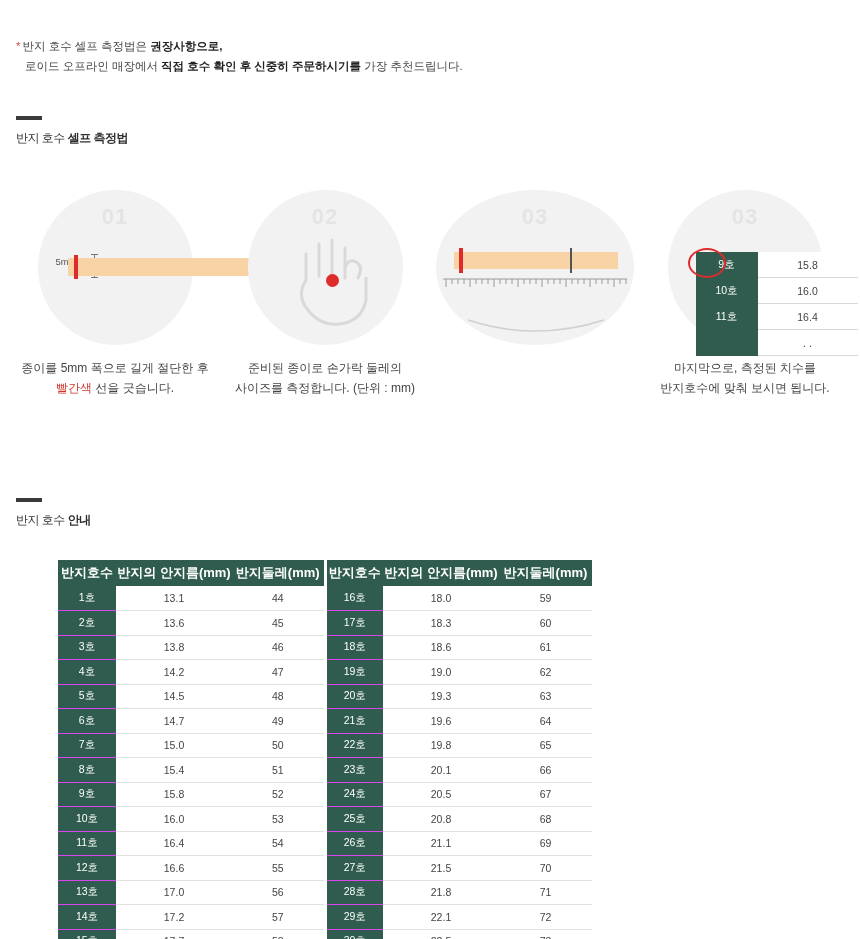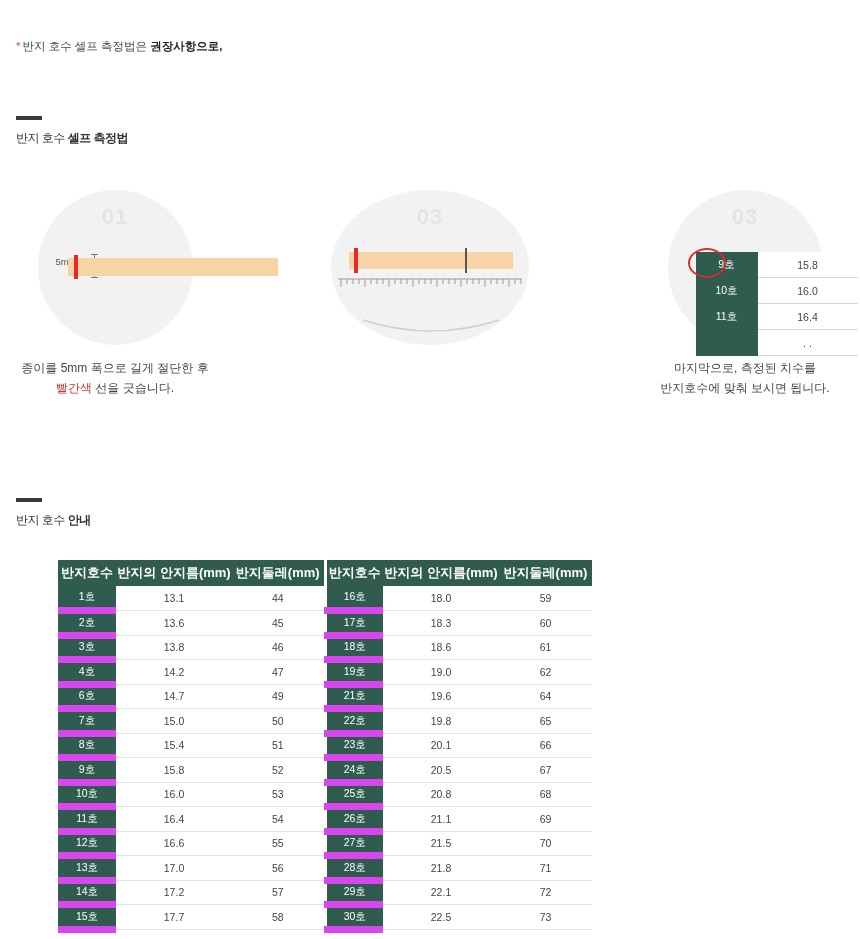--- a/index.html
+++ b/index.html
@@ -120,35 +120,38 @@
   }
   .tbl th {
     background: #2f5c4e; color: #ffffff; font-weight: bold;
     height: 26px; font-size: 13px; border: none;
   }
   .tbl td {
     height: 24.5px; text-align: center; background: #ffffff;
     border-bottom: 1px solid #e3e3e3;
   }
   .tbl td.hocell {
-    background: #2f5c4e; color: #ffffff; border-bottom: 7px solid #d946ef;
+    background: #2f5c4e; color: #ffffff; border-bottom: 1px solid #d946ef;
   }
   .tbl th.sep, .tbl td.sep { border-left: 3px solid #ffffff; }
   .tbl col.c-ho { width: 58px; }
   .tbl col.c-d  { width: 116px; }
   .tbl col.c-c  { width: 93px; }
 </style>
 </head>
 <body>
 
 <div class="page">
 
   <div class="notice">
     <div class="l1">
       <span class="bullet">*</span><span>반지 호수 셀프 측정법은 </span><b>권장사항으로,</b>
+    </div>
+    <div class="l2">
+      <span>로이드 오프라인 매장에서 </span><b>직접 호수 확인 후 신중히 주문하시기를</b><span> 가장 추천드립니다.</span>
     </div>
   </div>
 
   <div class="sec" id="sec-self">
     <div class="rule"></div>
     <div class="title">
       <span>반지 호수 </span><b>셀프 측정법</b>
     </div>
   </div>
 
@@ -162,20 +165,40 @@
         <div class="paper-strip">
           <div class="redline"></div>
         </div>
       </div>
       <div class="cap">
         <div>종이를 5mm 폭으로 길게 절단한 후</div>
         <div><span class="red">빨간색</span><span> 선을 긋습니다.</span></div>
       </div>
     </div>
 
+    <div class="step">
+      <div class="circle">
+        <div class="num">02</div>
+        <svg class="hand" width="92" height="110" viewBox="0 0 92 110">
+          <g fill="none" stroke="#d9d9d9" stroke-width="3" stroke-linecap="round">
+            <path d="M22 60 L22 34"></path>
+            <path d="M35 56 L35 24"></path>
+            <path d="M48 56 L48 20"></path>
+            <path d="M61 58 L61 28"></path>
+            <path d="M22 60 q-10 16 2 30 q12 16 32 14 q22 -3 26 -24 l0 -22"></path>
+            <path d="M74 58 q6 -12 -2 -16 q-8 -4 -11 6"></path>
+          </g>
+        </svg>
+        <div class="ring-dot"></div>
+      </div>
+      <div class="cap">
+        <div>준비된 종이로 손가락 둘레의</div>
+        <div>사이즈를 측정합니다. (단위 : mm)</div>
+      </div>
+    </div>
 
     <div class="step step-wide">
       <div class="circle">
         <div class="num">03</div>
         <div class="ruler-strip">
           <div class="redline"></div>
           <div class="markline"></div>
         </div>
         <svg class="ruler-svg" width="186" height="16" viewBox="0 0 186 16">
           <g stroke="#9a9a9a" stroke-width="1">
@@ -303,20 +326,28 @@
         </tr>
       <tr>
           <td class="hocell">4호</td>
           <td>14.2</td>
           <td>47</td>
           <td class="hocell sep">19호</td>
           <td>19.0</td>
           <td>62</td>
         </tr>
       <tr>
+          <td class="hocell">5호</td>
+          <td>14.5</td>
+          <td>48</td>
+          <td class="hocell sep">20호</td>
+          <td>19.3</td>
+          <td>63</td>
+        </tr>
+      <tr>
           <td class="hocell">6호</td>
           <td>14.7</td>
           <td>49</td>
           <td class="hocell sep">21호</td>
           <td>19.6</td>
           <td>64</td>
         </tr>
       <tr>
           <td class="hocell">7호</td>
           <td>15.0</td>

